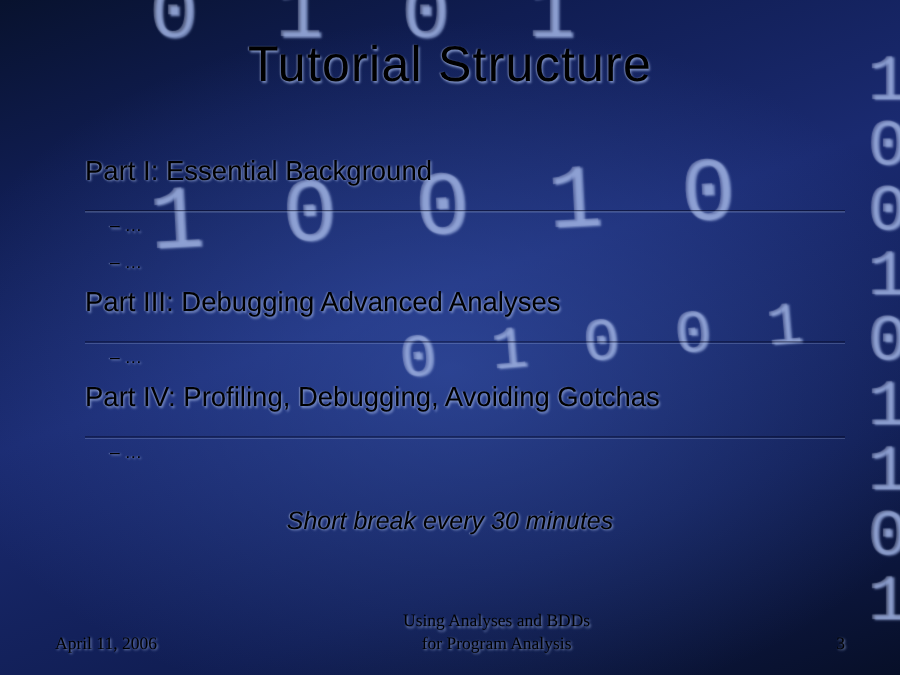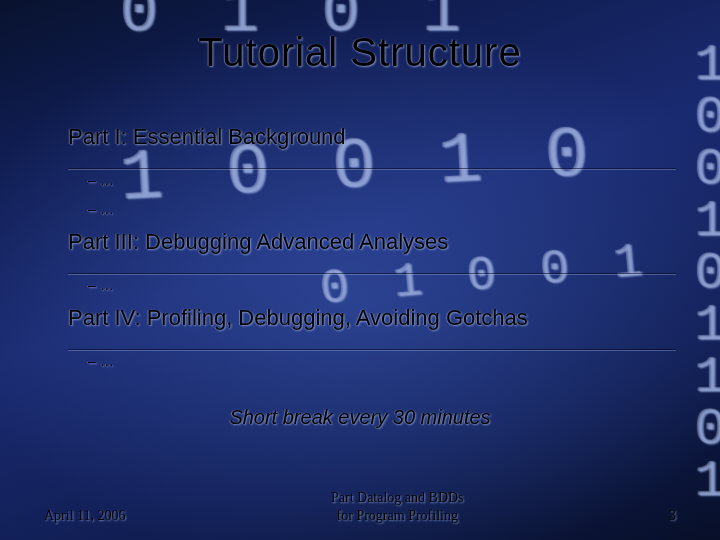--- a/index.html
+++ b/index.html
@@ -121,18 +121,18 @@
 
     <div class="part">Part IV: Profiling, Debugging, Avoiding Gotchas</div>
     <div class="sub">…</div>
   </div>
 
   <div class="note">Short break every 30 minutes</div>
 
   <div class="footer">
     <div>April 11, 2006</div>
     <div class="center">
-      <span>Part Datalog and BDDs</span><br>
-      <span>for Program Profiling</span>
+      <span>Using Analyses and BDDs</span><br>
+      <span>for Program Analysis</span>
     </div>
     <div>3</div>
   </div>
 </div>
 
 </body></html>

